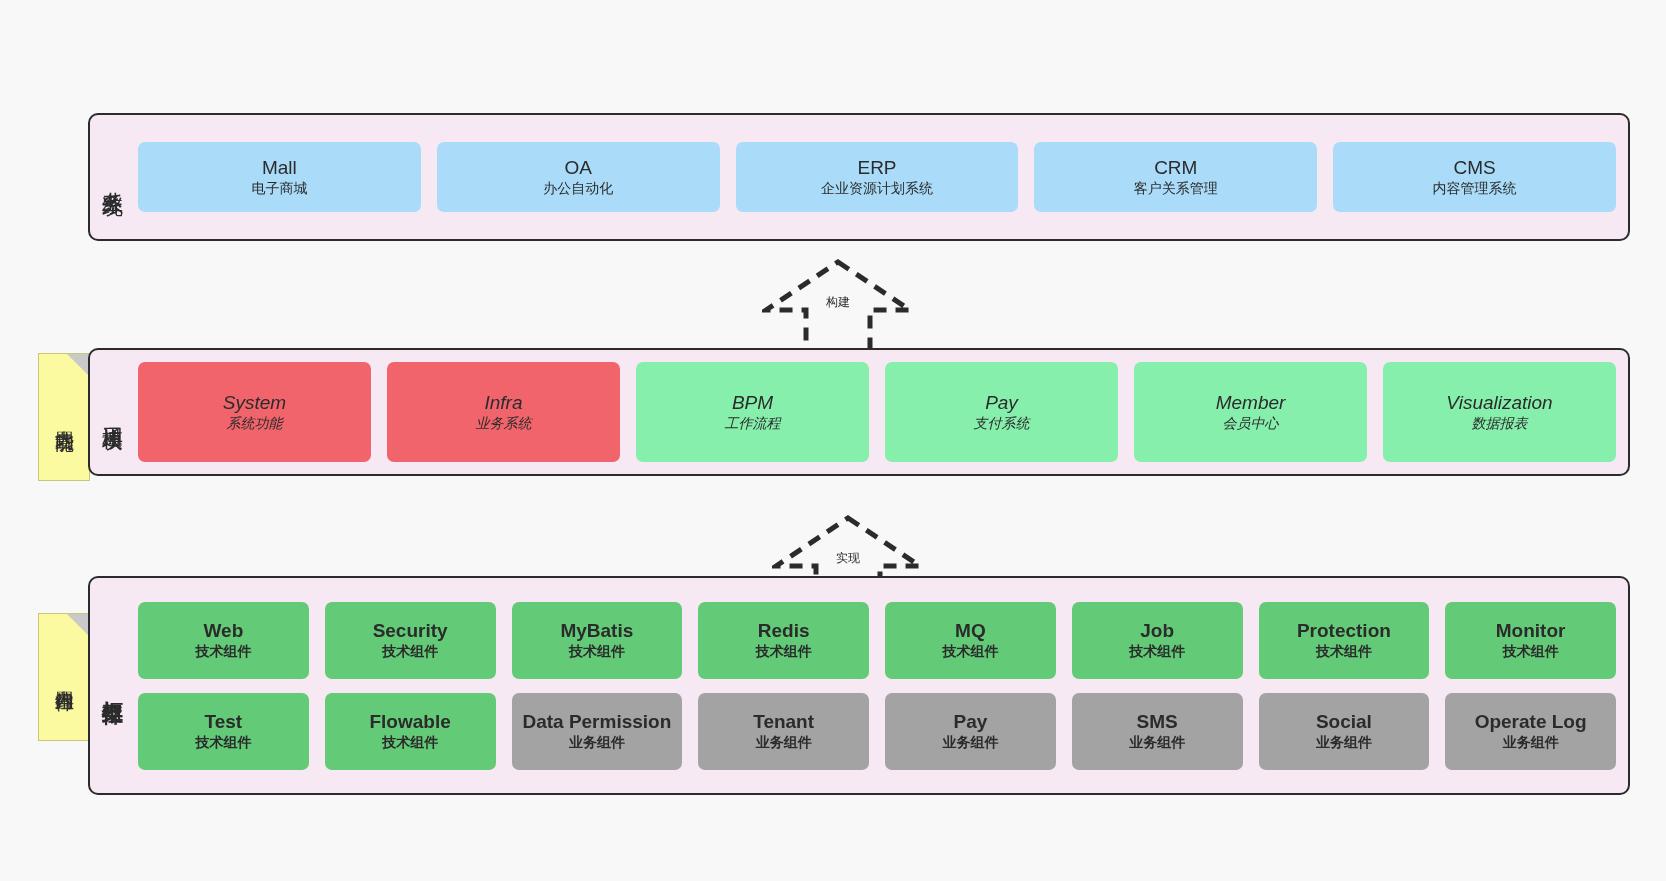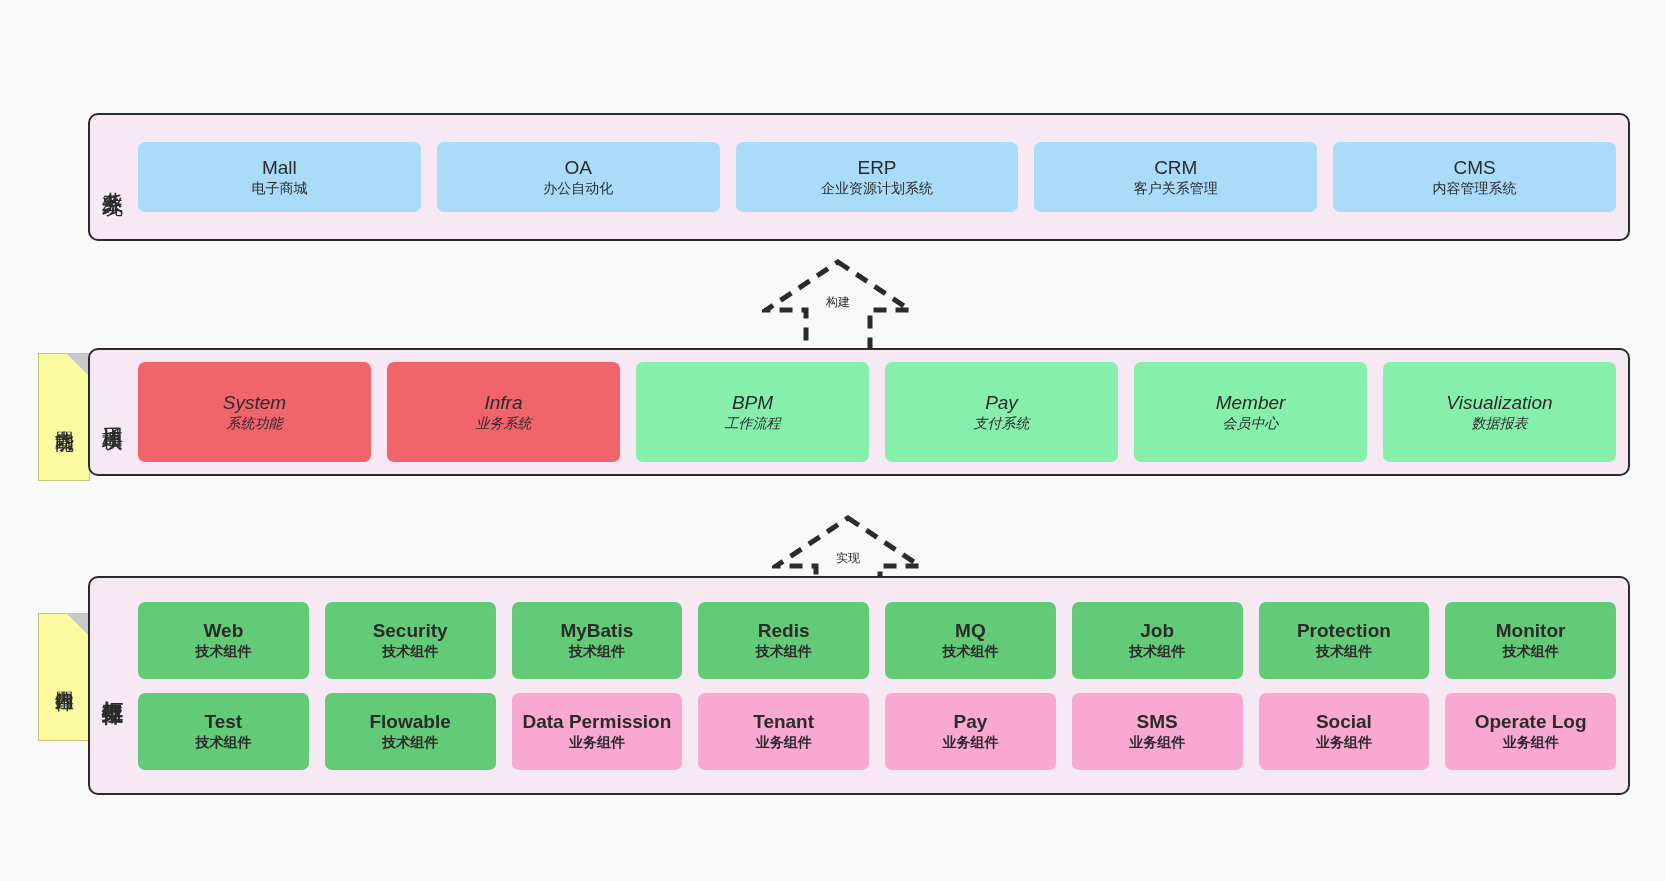--- a/index.html
+++ b/index.html
@@ -89,21 +89,21 @@
   .card .cn {
     font-size: 14px;
     line-height: 1.25;
     margin-top: 1px;
   }
 
   .card.blue       { background: #aadcfa; }
   .card.red        { background: #f1646c; }
   .card.pink       { background: #86efac; }
   .card.green      { background: #63cb77; }
-  .card.lightgreen { background: #f9a8d4; }
+  .card.lightgreen { background: #a3a3a3; }
 
   
   #layer-business {
     left: 88px;  top: 113px;  width: 1542px; height: 128px;
   }
   #layer-business .card { height: 70px; }
 
   #layer-modules {
     left: 88px;  top: 348px;  width: 1542px; height: 128px;
   }

